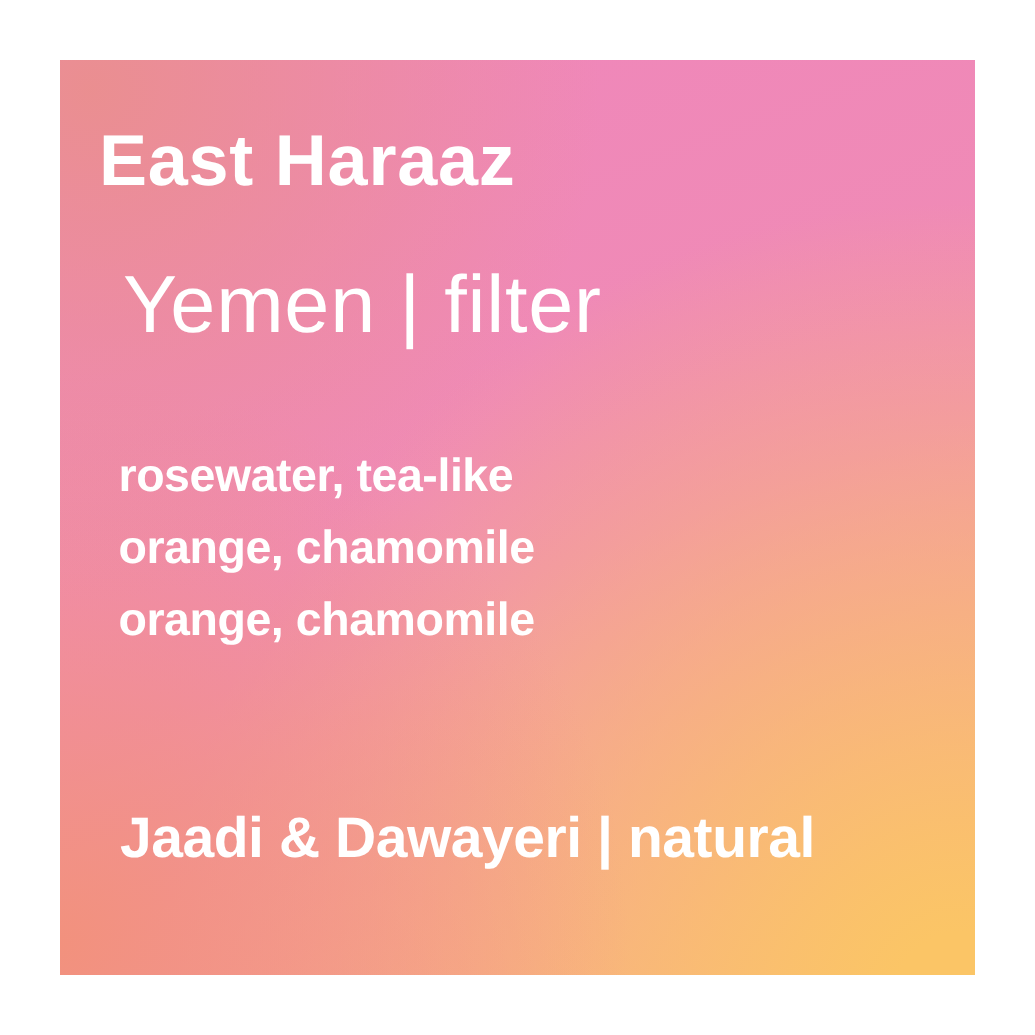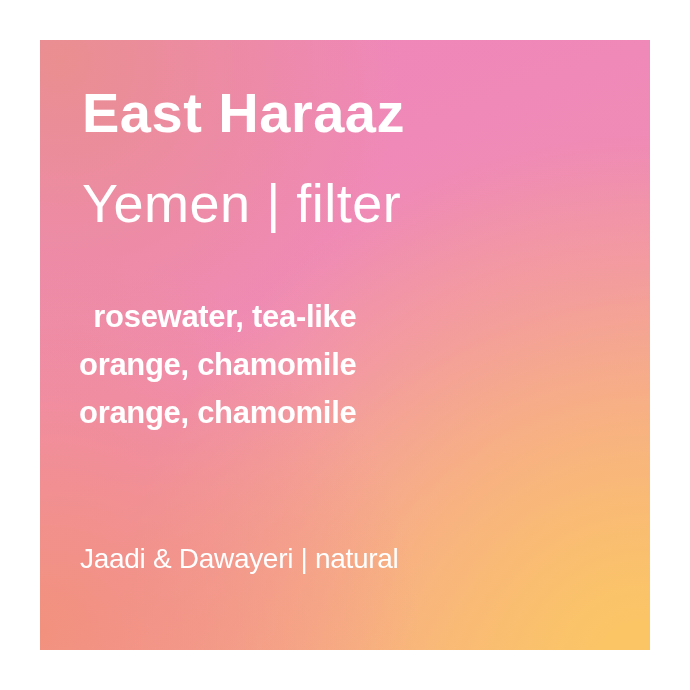--- a/index.html
+++ b/index.html
@@ -22,23 +22,23 @@
     left: 40px;
     top: 40px;
     width: 610px;
     height: 610px;
     color: #ffffff;
     
     background: #ef86bb;
   }
   .title {
     position: absolute;
-    left: 42px;
+    left: 26px;
     top: 40px;
-    font-size: 56px;
+    font-size: 48px;
     font-weight: 700;
     letter-spacing: 0.5px;
     white-space: nowrap;
   }
   .subtitle {
     position: absolute;
     left: 42px;
     top: 132px;
     font-size: 54px;
     font-weight: 400;
@@ -51,27 +51,27 @@
     top: 253px;
     font-size: 31px;
     font-weight: 700;
     line-height: 48px;
     letter-spacing: -0.3px;
   }
   .lot-block {
     position: absolute;
     left: 40px;
     top: 496px;
-    font-size: 28px;
-    font-weight: 400;
+    font-size: 38px;
+    font-weight: 700;
     line-height: 46px;
     letter-spacing: -0.3px;
     white-space: nowrap;
   }
-  .line { white-space: nowrap; text-align: right; }
+  .line { white-space: nowrap; }
 </style>
 </head>
 <body style="background: rgb(255, 255, 255);">
 
 <div class="page">
   <div class="card" style="color: rgb(255, 255, 255); background: radial-gradient(340px at 20px 20px, rgba(234, 143, 142, 0.95) 0%, rgba(234, 143, 142, 0) 100%), radial-gradient(380px at 0px 590px, rgba(242, 145, 123, 0.95) 0%, rgba(242, 145, 123, 0) 100%), radial-gradient(530px at 600px 625px, rgb(251, 197, 102) 8%, rgba(251, 197, 102, 0) 100%), linear-gradient(160deg, rgb(239, 134, 187) 0%, rgb(240, 140, 180) 55%, rgb(244, 157, 160) 85%, rgb(246, 169, 142) 100%);">
 
     <div class="title">East Haraaz</div>
 
     <div class="subtitle">Yemen | filter</div>

